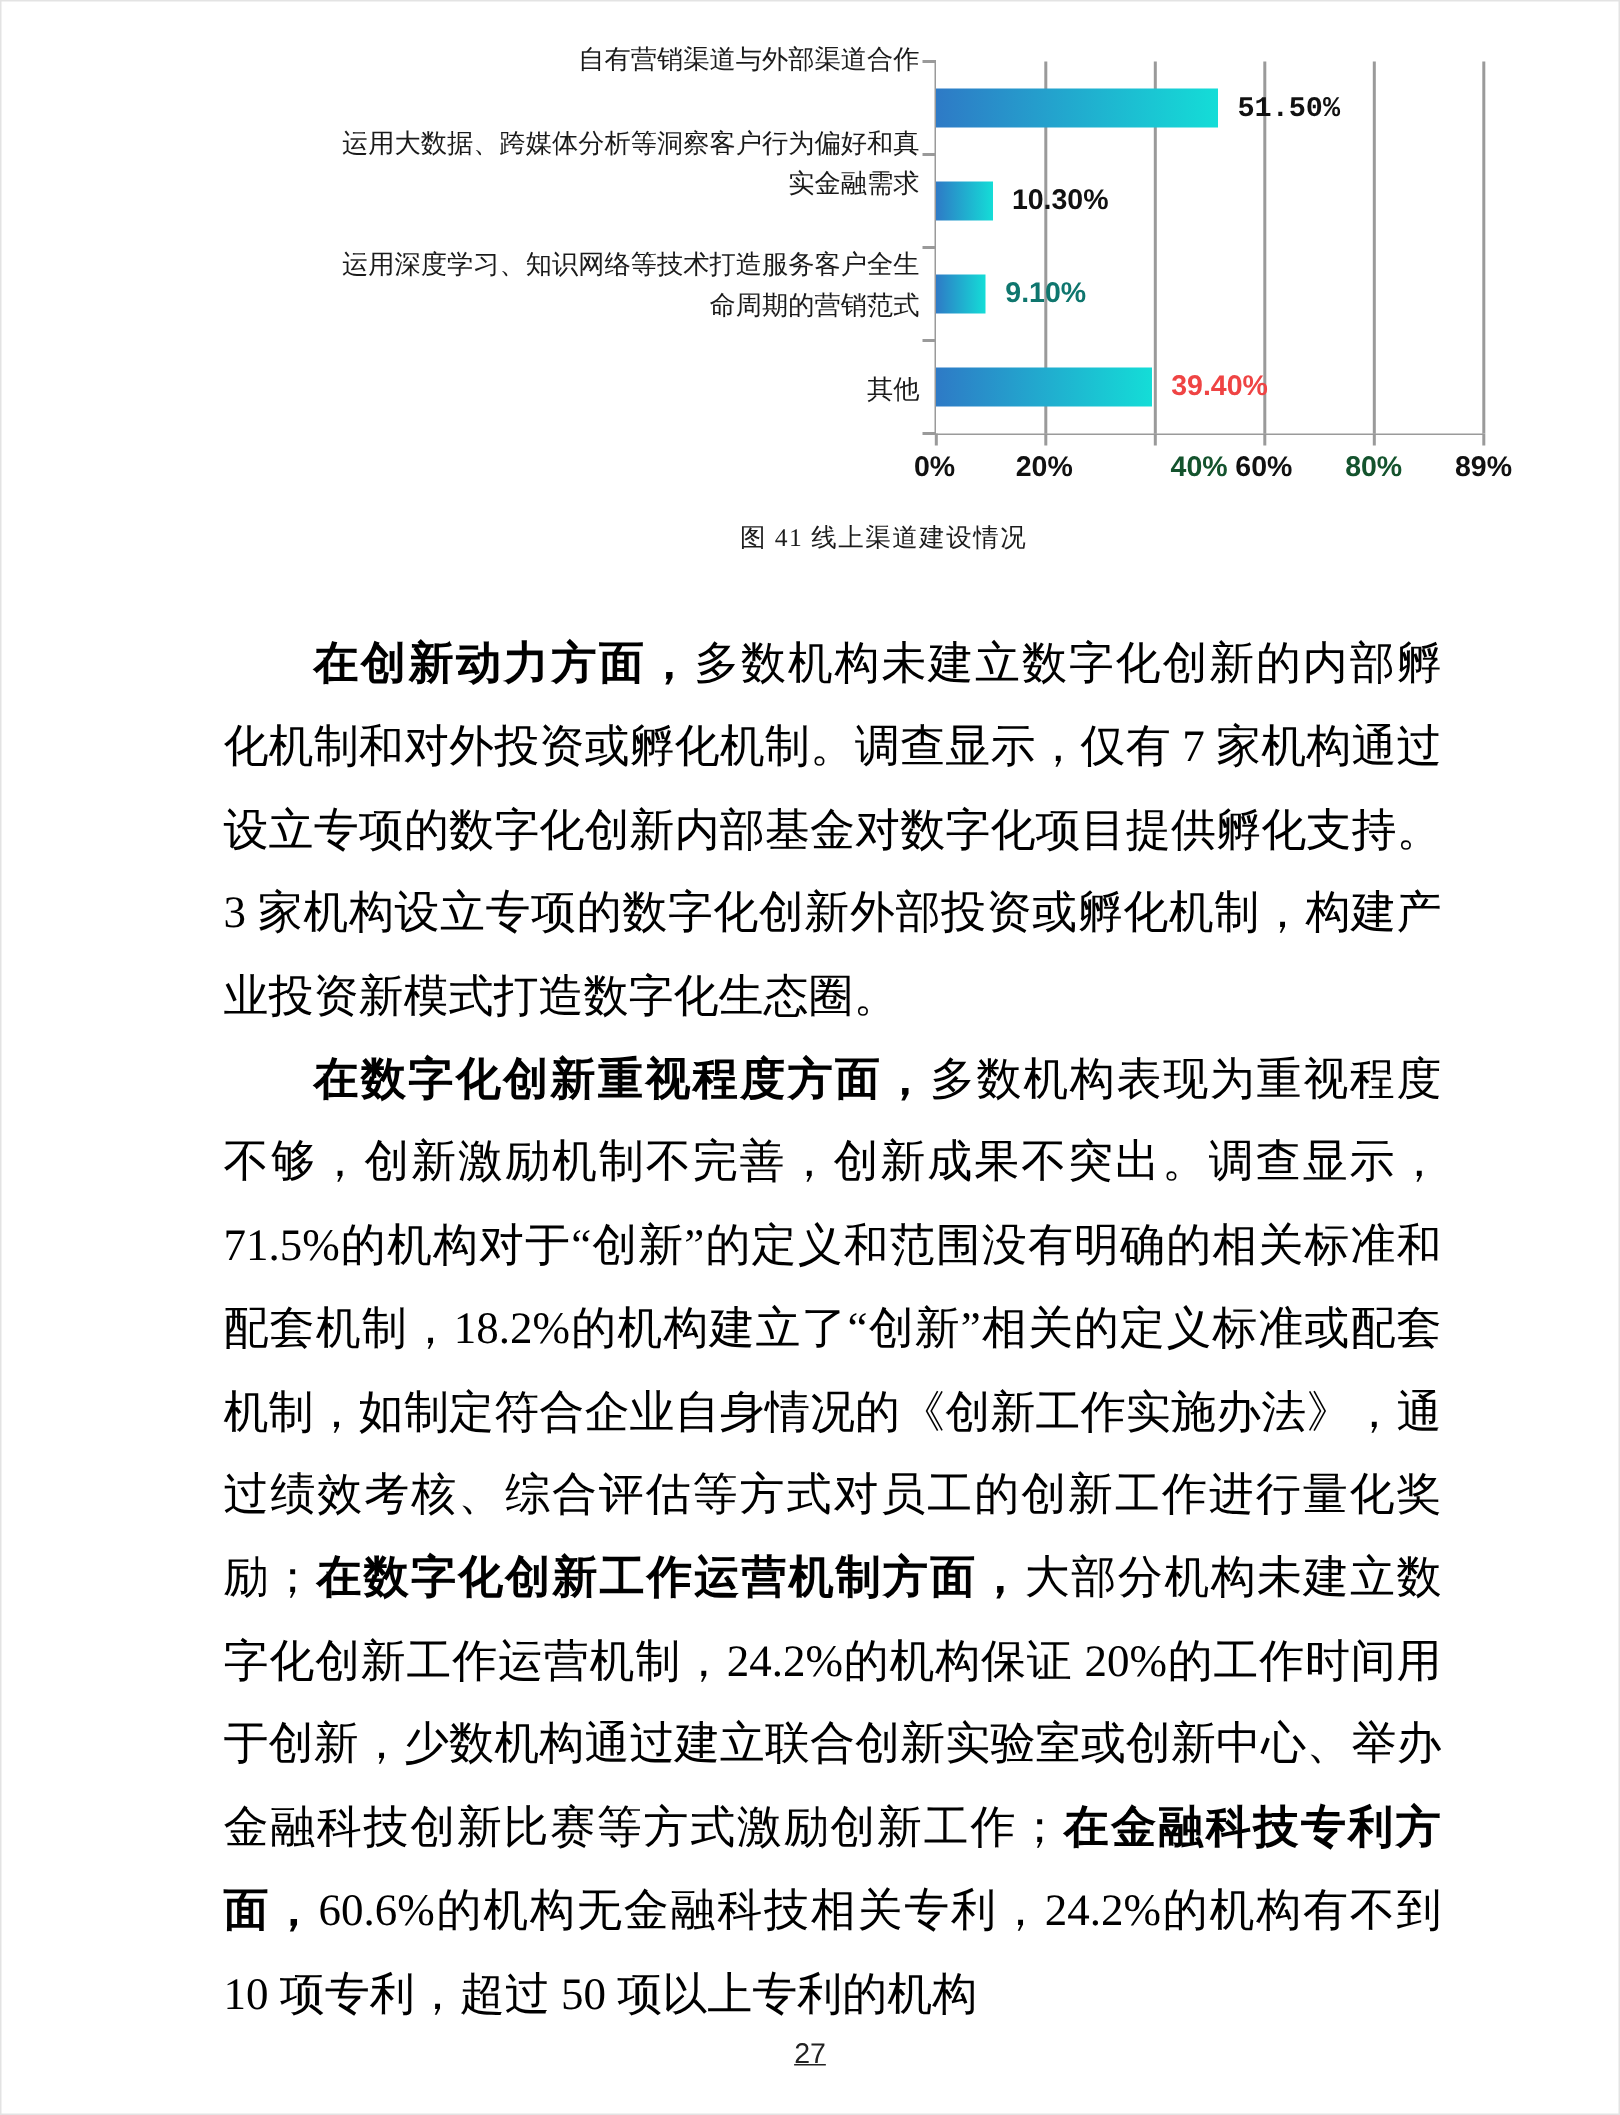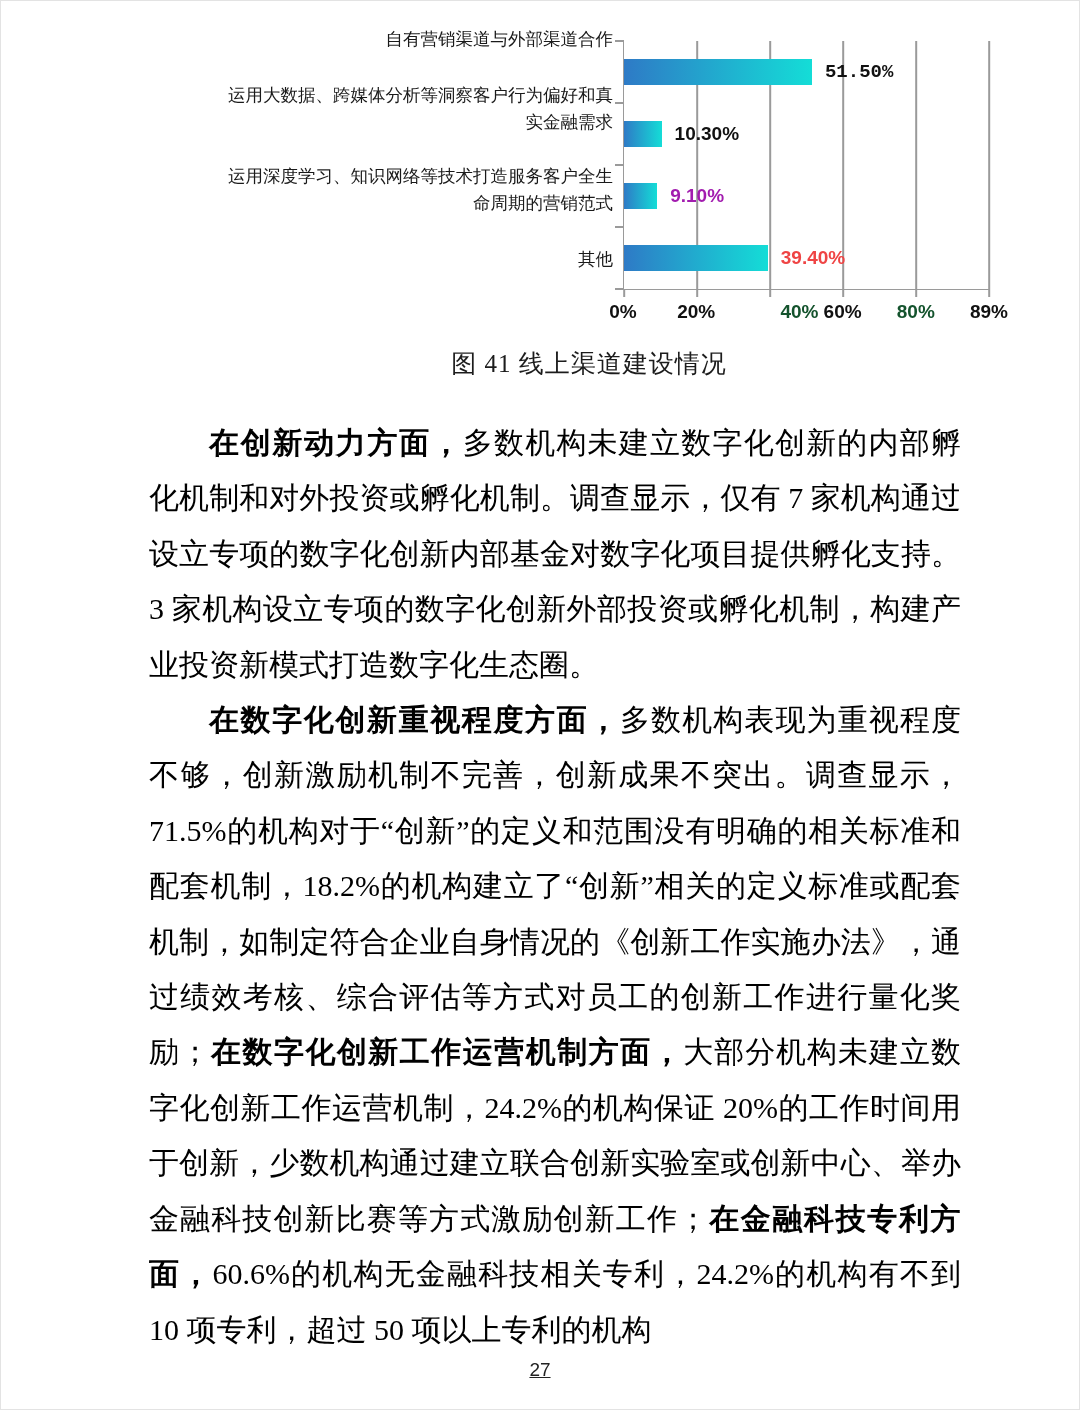--- a/index.html
+++ b/index.html
@@ -56,21 +56,21 @@
 
   .xticks { position:absolute; left:622px; top:300px; width:366px; height:26px; }
   .xtick {
     position:absolute; transform:translateX(-50%); white-space:nowrap;
     font-family:"Liberation Sans","DejaVu Sans",sans-serif;
     font-size:19px; font-weight:600; color:#111;
   }
 
   .caption {
     position:absolute; left:188px; top:346px; width:800px;
-    text-align:center; font-size:25px; color:#1c1c1c;
+    text-align:center; font-size:17px; color:#1c1c1c;
     letter-spacing:1px;
   }
 
   
   .body-text {
     position:absolute; left:148px; top:414px; width:812px;
     font-size:30px; line-height:55.4px;
     text-align:justify;
   }
   .body-text p { text-indent:2em; margin:0; }
@@ -112,21 +112,21 @@
           <div class="bar-row">
             <div class="bar" style="width: 51.5%; background: linear-gradient(90deg, rgb(46, 122, 198), rgb(20, 221, 215));"></div>
             <span class="bar-value" style="color: rgb(17, 17, 17); font-family: Liberation Mono, monospace;">51.50%</span>
           </div>
           <div class="bar-row">
             <div class="bar" style="width: 10.3%; background: linear-gradient(90deg, rgb(46, 122, 198), rgb(20, 221, 215));"></div>
             <span class="bar-value" style="color: rgb(17, 17, 17);">10.30%</span>
           </div>
           <div class="bar-row">
             <div class="bar" style="width: 9.1%; background: linear-gradient(90deg, rgb(46, 122, 198), rgb(20, 221, 215));"></div>
-            <span class="bar-value" style="color: #a21caf;">9.10%</span>
+            <span class="bar-value" style="color: #0f766e;">9.10%</span>
           </div>
           <div class="bar-row">
             <div class="bar" style="width: 39.4%; background: linear-gradient(90deg, rgb(46, 122, 198), rgb(20, 221, 215));"></div>
             <span class="bar-value" style="color: #ef4444;">39.40%</span>
           </div>
         </div>
     <div class="gridline" style="left: 20%; background: rgb(154, 154, 154);"></div>
         <div class="gridline" style="left: 40%; background: rgb(154, 154, 154);"></div>
         <div class="gridline" style="left: 60%; background: rgb(154, 154, 154);"></div>
         <div class="gridline" style="left: 80%; background: rgb(154, 154, 154);"></div>

